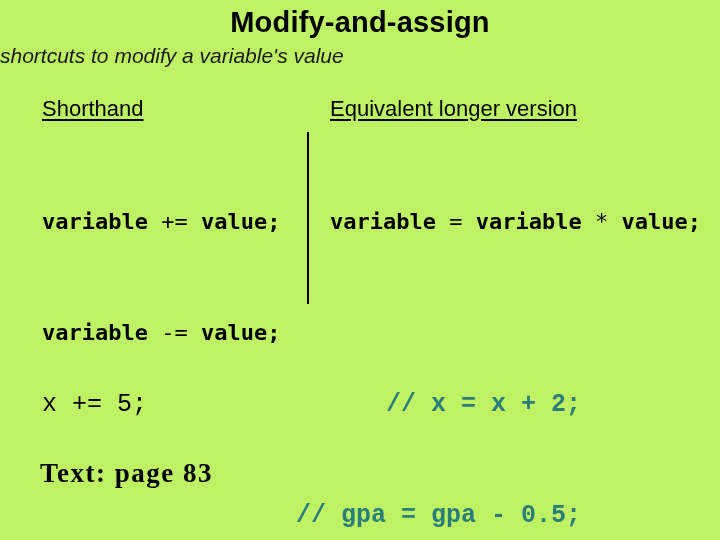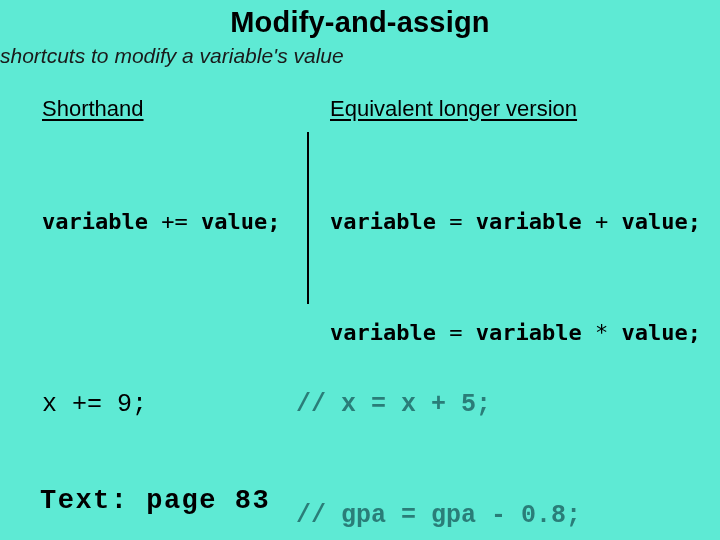--- a/index.html
+++ b/index.html
@@ -1,19 +1,19 @@
 <!DOCTYPE html>
 <html><head>
 <meta charset="utf-8">
 <style>
   html,body{margin:0;padding:0;background:#888;}
   .slide{
     position:relative;
     width:720px;height:540px;
-    background:#5eead4;
+    background:#bef264;
     overflow:hidden;
     font-family:"Liberation Sans",sans-serif;
     color:#000;
   }
   .title{
     position:absolute;top:6px;left:0;width:100%;
     text-align:center;
     font-size:29px;font-weight:600;
     letter-spacing:0.2px;
   }
@@ -33,21 +33,21 @@
   .col-header.right{left:330px;}
   .code-col{
     position:absolute;top:129px;
     font-family:"DejaVu Sans Mono",monospace;
     font-size:22px;font-weight:bold;
     line-height:37px;
     white-space:pre;
   }
   .code-col.left{left:42px;}
   .code-col.right{left:330px;}
-  .code-line{white-space:pre;}
+  .code-line{white-space:pre;text-align:right;}
   .code-line .op{font-weight:400;}
   .divider{
     position:absolute;left:307px;top:132px;
     width:2px;height:172px;background:#000;
   }
   .examples-col{
     position:absolute;left:42px;top:312px;
     font-family:"Liberation Mono",monospace;
     font-size:25px;font-weight:400;
     line-height:37px;white-space:pre;
@@ -55,60 +55,59 @@
   }
   .comments-col{
     position:absolute;left:296px;top:312px;
     font-family:"Liberation Mono",monospace;
     font-size:25px;font-weight:bold;
     line-height:37px;white-space:pre;
     color:#2a7d78;
   }
   .footer{
     position:absolute;left:40px;top:458px;
-    font-family:Liberation Mono, monospace;
+    font-family:Liberation Serif, serif;
     font-size:27px;font-weight:bold;
     letter-spacing:1.5px;
     white-space:pre;
     color:#000;
-    margin-top:28px;
   }
 </style>
 </head>
 <body>
 
 <div class="slide">
 
   <div class="title">Modify-and-assign</div>
   <div class="subtitle">shortcuts to modify a variable's value</div>
 
   <div class="col-header left">Shorthand</div>
   <div class="col-header right">Equivalent longer version</div>
 
   <div class="code-col left">
     <div class="code-line"><span class="kw">variable</span><span class="op"> += </span><span class="kw">value;</span></div>
+    <div class="code-line"><span class="kw">variable</span><span class="op"> -= </span><span class="kw">value;</span></div>
     <div class="code-line"></div>
     
   </div>
 
   <div class="divider"></div>
 
   <div class="code-col right">
-    <div class="code-line"><span class="kw">variable</span><span class="op"> = </span><span class="kw">variable</span><span class="op"> + </span><span class="kw">value;</span></div>
     <div class="code-line"><span class="kw">variable</span><span class="op"> = </span><span class="kw">variable</span><span class="op"> * </span><span class="kw">value;</span></div>
     <div class="code-line"></div>
     
   </div>
 
   <div class="examples-col">
-    <div class="code-line">x += 9;</div>
+    <div class="code-line">x += 5;</div>
     
   </div>
 
   <div class="comments-col">
-    <div class="code-line">// x = x + 5;</div>
-    <div class="code-line">// gpa = gpa - 0.8;</div>
+    <div class="code-line">// x = x + 2;</div>
+    <div class="code-line">// gpa = gpa - 0.5;</div>
     
   </div>
 
   <div class="footer">Text: page 83</div>
 
 </div>
 
 </body></html>

